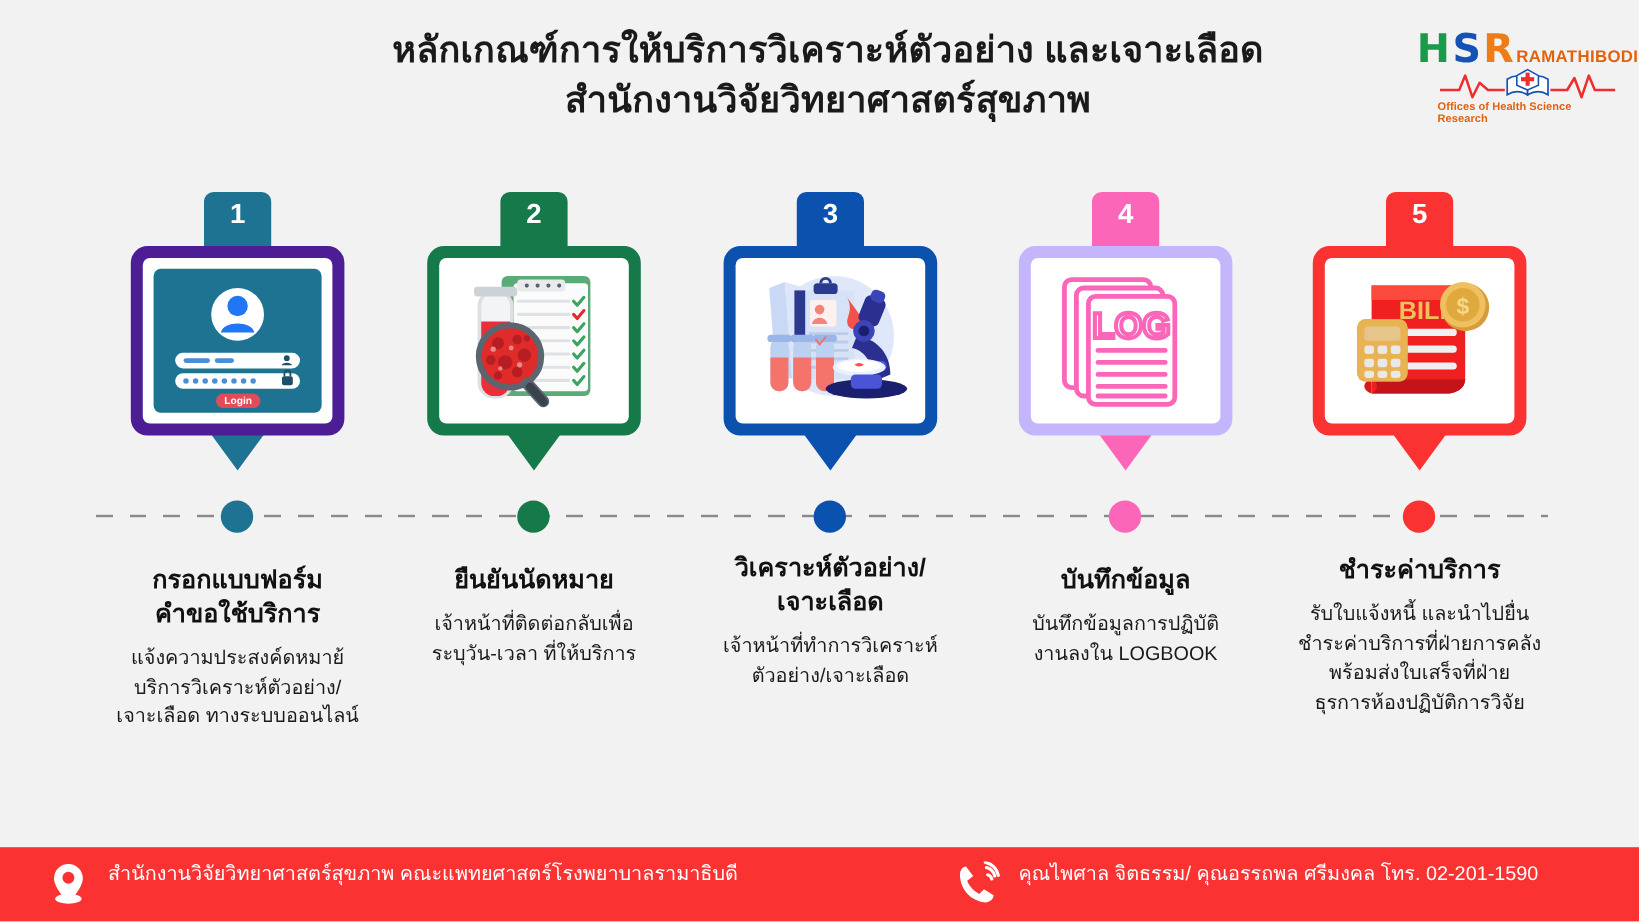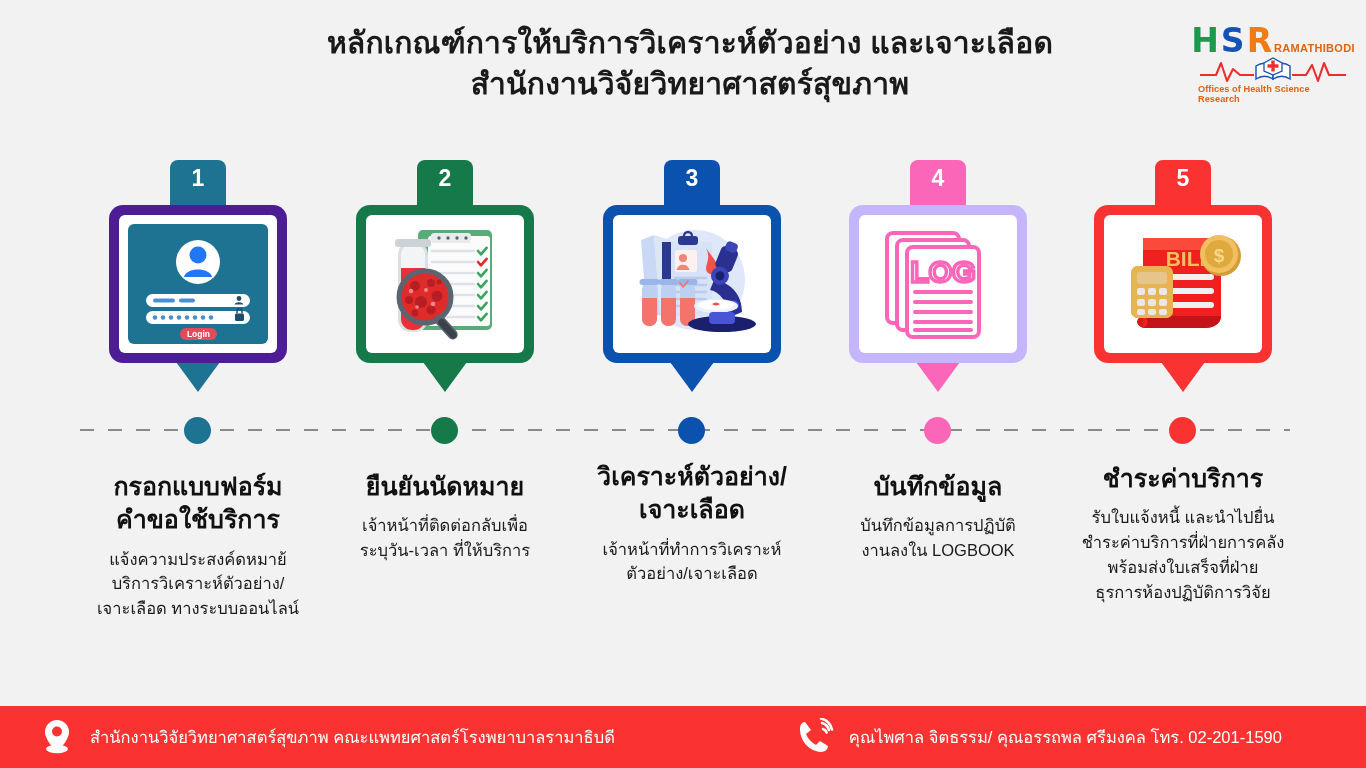--- a/index.html
+++ b/index.html
@@ -23,21 +23,21 @@
   }
   .logo {
     position: absolute; right: 18px; top: 24px;
     width: 150px; height: 96px;
     display: flex; flex-direction: column; align-items: center; justify-content: flex-start;
   }
   .logo-top { display: flex; align-items: flex-end; gap: 2px; line-height: 1; }
   .logo-h { font-size: 33px; font-weight: bold; color: #1a9b4c; font-family: "DejaVu Sans", sans-serif; }
   .logo-s { font-size: 33px; font-weight: bold; color: #1452b5; font-family: "DejaVu Sans", sans-serif; }
   .logo-r { font-size: 33px; font-weight: bold; color: #f07c15; font-family: "DejaVu Sans", sans-serif; }
-  .logo-rama { font-size: 11px; font-weight: bold; color: #e2620e; letter-spacing: .3px; padding-bottom: 3px; }
+  .logo-rama { font-size: 14px; font-weight: bold; color: #e2620e; letter-spacing: .3px; padding-bottom: 3px; }
   .logo-mid { width: 150px; height: 30px; margin-top: -2px; }
   .logo-caption { font-size: 9.2px; font-weight: bold; color: #e2620e; margin-top: -1px; letter-spacing: .05px; }
 
   
   .steps { position: absolute; top: 160px; left: 0; width: 1366px; height: 520px; }
   .step { position: absolute; top: 0; width: 250px; }
 
   .badge {
     position: absolute; top: 0; left: 50%; transform: translateX(-50%);
     width: 56px; height: 54px;
@@ -75,33 +75,33 @@
       #8a8a8a 0px, #8a8a8a 14px, transparent 14px, transparent 28px);
   }
   .tl-dot {
     position: absolute; top: 417px; width: 27px; height: 27px;
     border-radius: 50%;
   }
 
   
   .caption { position: absolute; width: 270px; text-align: center; }
   .cap-title {
-    font-size: 25px; font-weight: bold; color: #111; line-height: 1.33;
+    font-size: 21px; font-weight: bold; color: #111; line-height: 1.33;
   }
   .cap-body {
     font-size: 16.5px; color: #1a1a1a; line-height: 1.5; margin-top: 10px;
   }
 
   
   .footer {
     position: absolute; left: 0; bottom: 0;
     width: 1366px; height: 62px;
     display: flex; align-items: center;
   }
-  .foot-item { display: flex; align-items: center; }
+  .foot-item { display: flex; }
   .foot-item.loc { margin-left: 34px; }
   .foot-item.tel { margin-left: 178px; }
   .foot-icon { width: 46px; height: 46px; display: flex; align-items: center; justify-content: center; }
   .foot-text { color: #fff; font-size: 16.5px; margin-left: 10px; white-space: nowrap; }
 </style>
 </head>
 <body>
 
 <div class="page">
 

